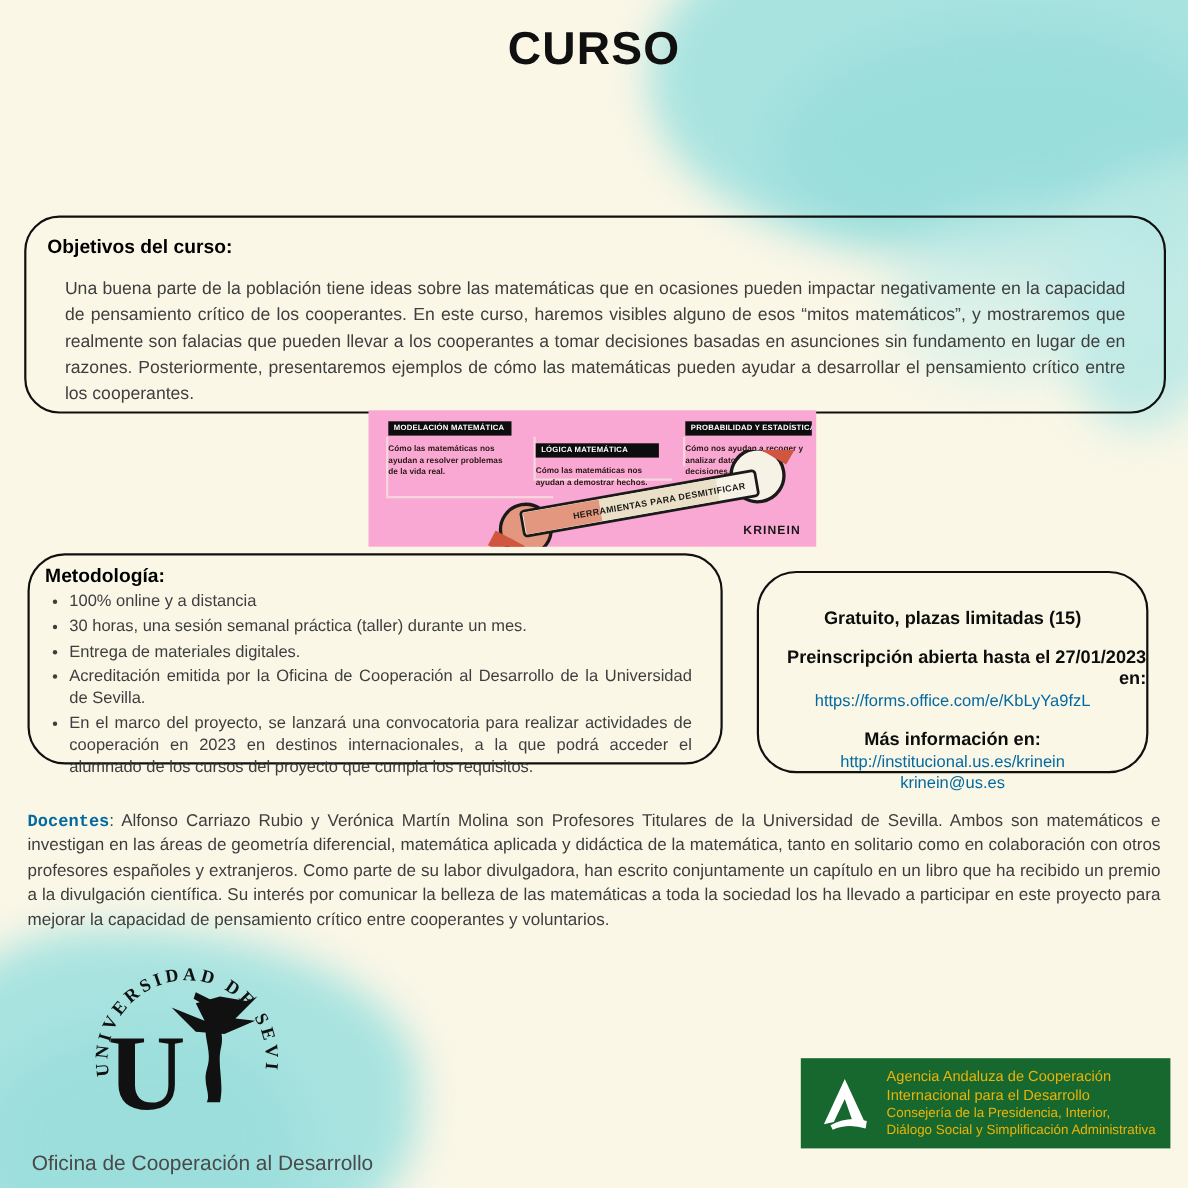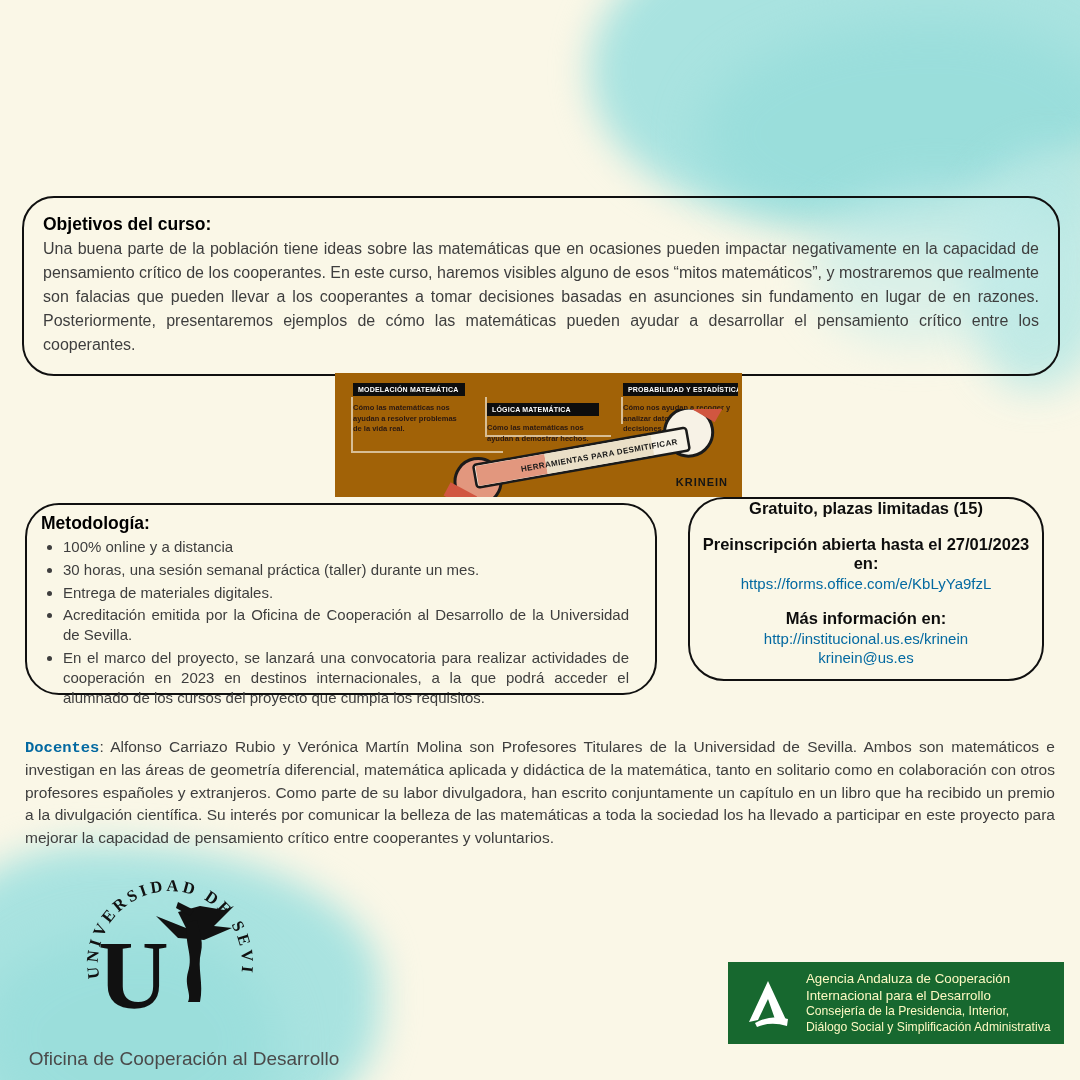--- a/index.html
+++ b/index.html
@@ -21,71 +21,72 @@
   .content{position:absolute;inset:0;z-index:1;}
 
   .hdr{position:absolute;left:0;right:0;text-align:center;}
   #curso{top:20px;font-size:42px;font-weight:800;letter-spacing:1px;color:#101010;}
   #subtitle{top:80px;left:30px;right:30px;font-size:27px;font-weight:800;line-height:1.3;color:#16201e;}
   #date{top:149px;font-size:22px;font-weight:800;color:#16201e;}
 
   .rbox{position:absolute;border:2.5px solid #101010;border-radius:32px;background:transparent;}
   #objetivos{left:22px;top:196px;width:996px;height:144px;padding:16px 19px;}
   .box-h{font-size:17.5px;font-weight:800;color:#000;margin:0 0 2px 0;}
-  .box-p{font-size:16px;line-height:1.5;color:#3e3e3e;text-align:justify;margin:0;}
+  .box-p{font-size:16px;line-height:1.5;color:#3e3e3e;text-align:justify;margin:16px;}
 
-  #infog{position:absolute;left:335px;top:373px;width:407px;height:124px;background:#a16207;}
+  #infog{position:absolute;left:335px;top:373px;width:407px;height:124px;background:#f9a8d4;}
   .col{position:absolute;top:10px;width:112px;}
   .col .bar{position:relative;display:block;background:#0d0d0d;color:#fff;font-size:7px;
             font-weight:800;letter-spacing:.2px;line-height:13px;height:13px;padding-left:5px;
             white-space:nowrap;overflow:hidden;}
   .col .bar::before{content:"";position:absolute;left:-6px;top:-2px;width:3.5px;height:17px;background:#0d0d0d;}
   .col .ct{margin-top:7px;font-size:7.5px;line-height:1.4;color:#2a1812;font-weight:600;}
   .cline{position:absolute;background:#f6efe2;opacity:.65;}
   #krinein{position:absolute;right:14px;bottom:9px;font-size:11px;font-weight:800;
            letter-spacing:1px;color:#151515;}
 
   #metodologia{left:25px;top:503px;width:600px;height:172px;padding:8px 14px;border-radius:34px;}
   #metodologia ul{margin:3px 12px 0 22px;padding:0;}
   #metodologia li{font-size:15px;line-height:1.32;margin-bottom:3px;color:#3e3e3e;text-align:justify;}
 
-  #enroll{left:688px;top:497px;width:356px;height:184px;border-radius:36px;
-          display:flex;flex-direction:column;align-items:center;text-align:center;padding-top:0;box-sizing:border-box;}
+  #enroll{left:688px;top:519px;width:356px;height:184px;border-radius:36px;
+          display:flex;flex-direction:column;align-items:center;text-align:right;padding-top:32px;box-sizing:border-box;}
   .en-b{font-size:16.5px;font-weight:800;color:#0d0d0d;}
   .en-u{font-size:15px;color:#0369a1;margin-top:2px;}
   .mt16{margin-top:17px;} .mt2{margin-top:2px;}
 
   #docentes{position:absolute;left:25px;top:736px;width:1030px;font-size:15.5px;
             line-height:1.45;color:#3e3e3e;text-align:justify;}
   #docentes b{color:#0369a1;font-family:Liberation Mono, monospace;}
 
   #seal{position:absolute;left:28px;top:856px;}
   #unit{position:absolute;left:0px;top:1016px;width:336px;text-align:center;
         font-size:13px;font-weight:800;line-height:1.2;color:#0d0d0d;}
   #office{position:absolute;left:16px;top:1048px;width:336px;text-align:center;
           font-size:19px;color:#4a4a4a;}
 
   #agency{position:absolute;left:728px;top:962px;width:336px;height:82px;background:#17682f;
           display:flex;align-items:center;padding:0 8px 0 14px;box-sizing:border-box;gap:12px;}
-  .ag-txt{color:#fef9c3;line-height:1.28;}
+  .ag-txt{color:#eab308;line-height:1.28;}
   .ag-l1{font-size:13.3px;display:block;}
   .ag-l2{font-size:12.2px;display:block;}
 </style>
 </head>
 <body>
 
 <div class="wash w1a"></div>
 <div class="wash w1b"></div>
 <div class="wash w1c"></div>
 <div class="wash w1d"></div>
 <div class="wash w2a"></div>
 <div class="wash w2b"></div>
 
 <div class="content">
 
+  <div id="curso" class="hdr">CURSO</div>
 
   <div id="objetivos" class="rbox">
     <p class="box-h">Objetivos del curso:</p>
     <p class="box-p">Una buena parte de la población tiene ideas sobre las matemáticas que en ocasiones pueden impactar negativamente en la capacidad de pensamiento crítico de los cooperantes. En este curso, haremos visibles alguno de esos “mitos matemáticos”, y mostraremos que realmente son falacias que pueden llevar a los cooperantes a tomar decisiones basadas en asunciones sin fundamento en lugar de en razones. Posteriormente, presentaremos ejemplos de cómo las matemáticas pueden ayudar a desarrollar el pensamiento crítico entre los cooperantes.</p>
   </div>
 
   <div id="infog">
 
     <div class="cline" style="left:16px;top:24px;width:1.5px;height:54px;"></div>
     <div class="cline" style="left:16px;top:78px;width:152px;height:1.5px;"></div>

